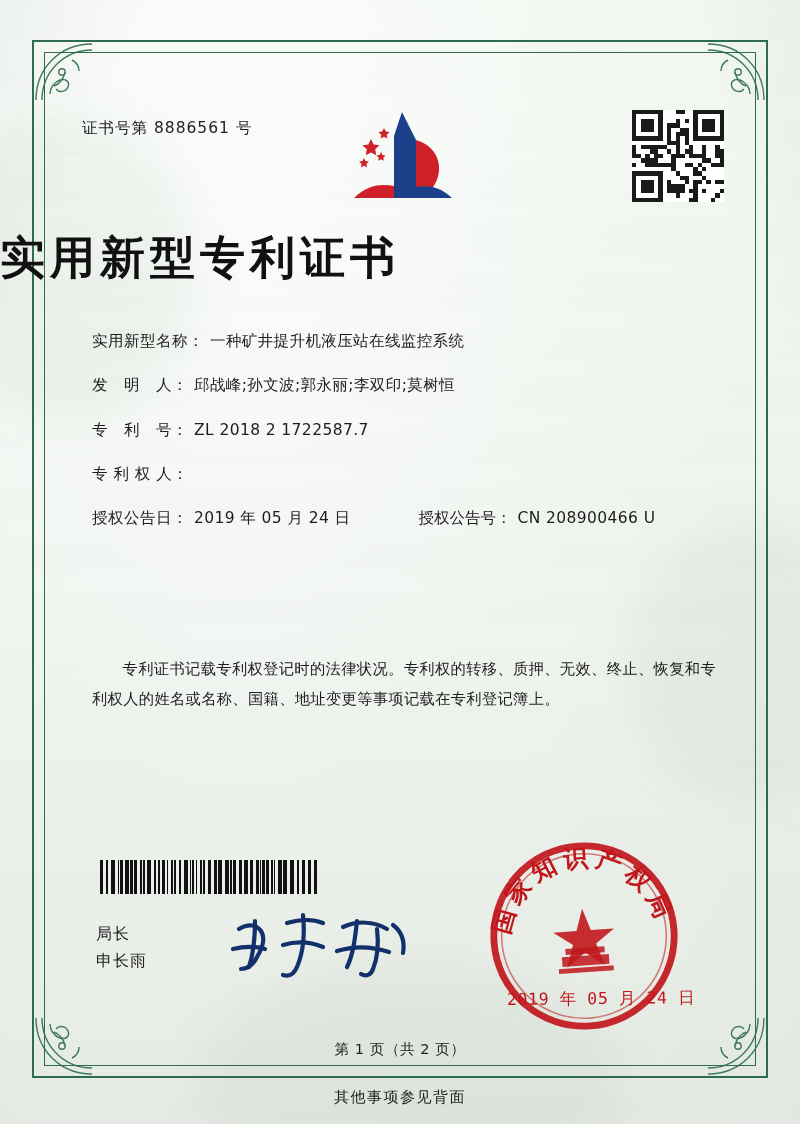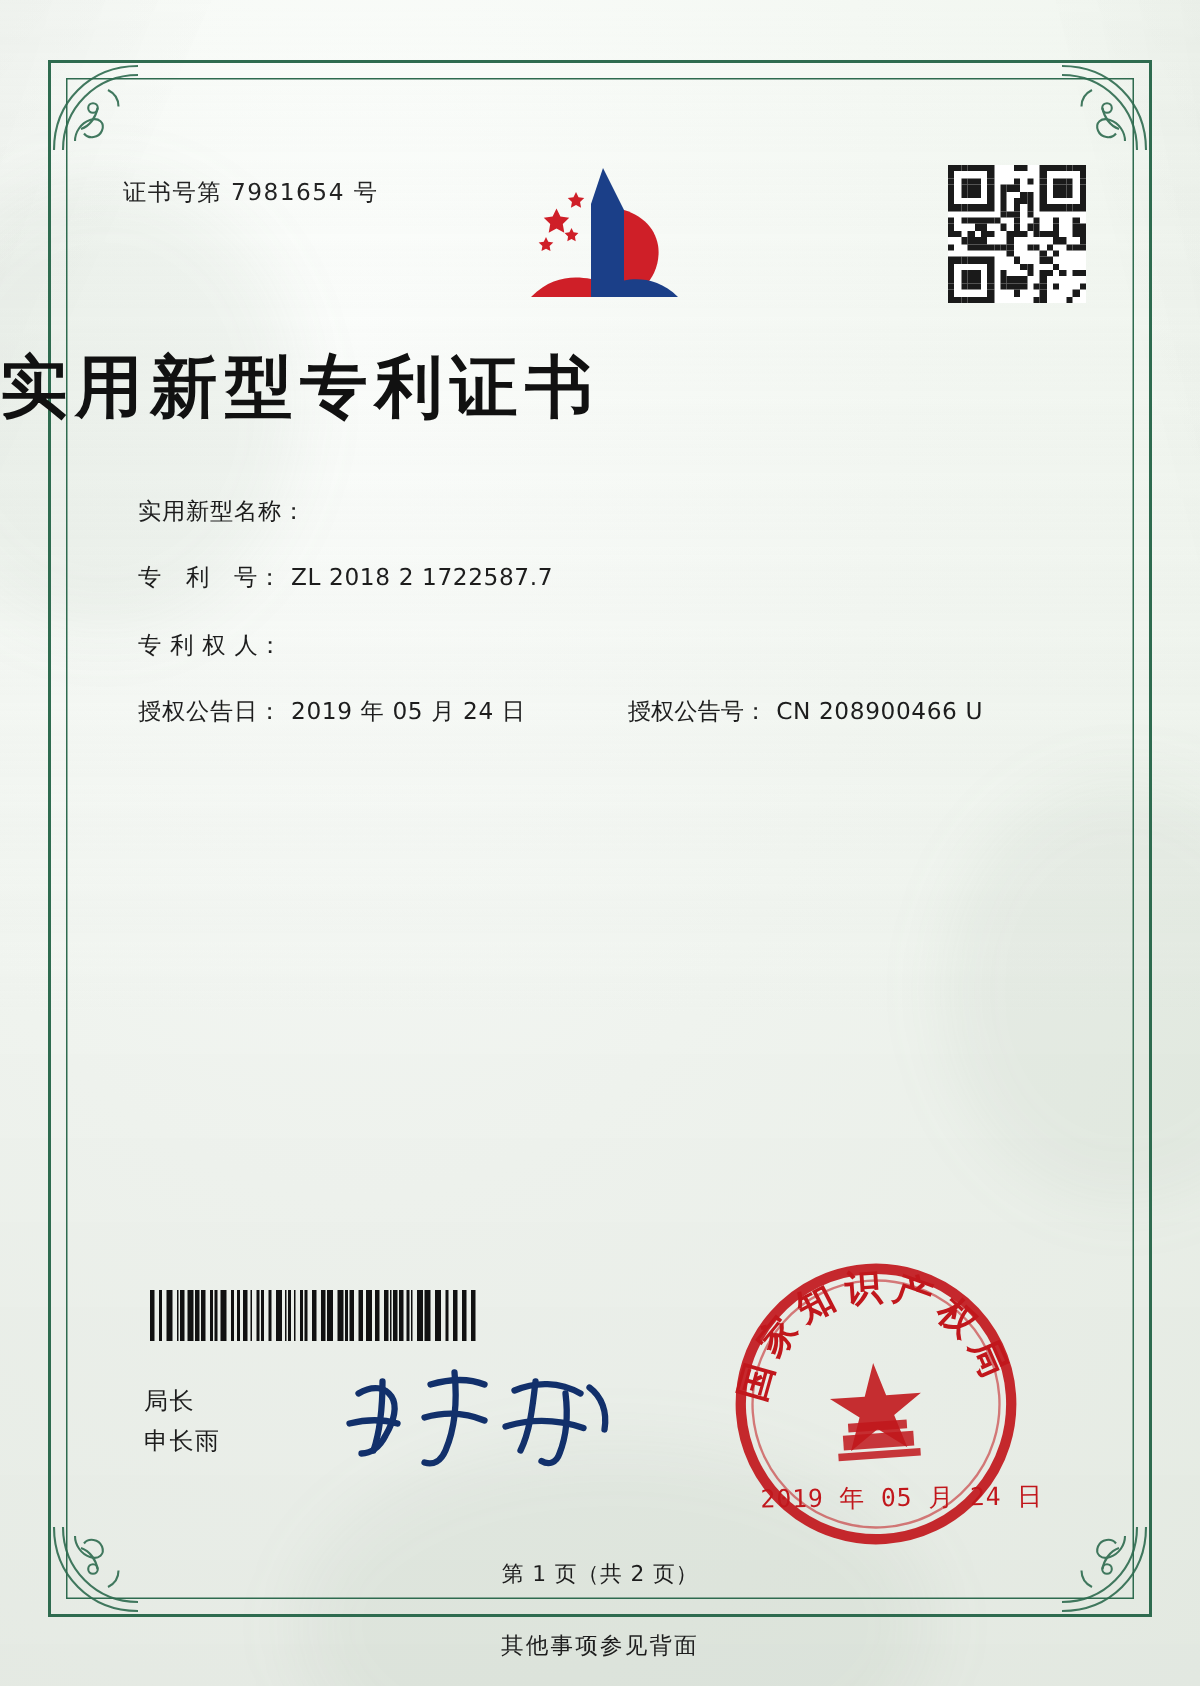--- a/index.html
+++ b/index.html
@@ -284,21 +284,21 @@
     <svg viewBox="0 0 68 68" fill="none" stroke="currentColor" stroke-width="1.4">
       <path d="M6 62 C6 30 30 6 62 6"></path>
       <path d="M12 62 C12 34 34 12 62 12"></path>
       <path d="M20 56 c0 -6 4 -12 10 -14 c6 -2 10 2 8 7 c-2 5 -9 6 -12 2"></path>
       <circle cx="32" cy="34" r="3.2"></circle>
       <path d="M24 48 c6 -2 10 -8 11 -14"></path>
       <path d="M42 22 c4 2 7 6 7 11"></path>
     </svg>
   </div>
 
-  <div class="cert-no">证书号第 7981654 号</div>
+  <div class="cert-no">证书号第 8886561 号</div>
 
   <div class="qr" id="qr">
       <i></i>
       <i></i>
       <i></i>
       <i></i>
       <i></i>
       <i></i>
       <i></i>
       <i style="background: transparent;"></i>
@@ -750,37 +750,43 @@
         <path d="M57 46 l1.4 2.9 3.2 .5 -2.3 2.2 .5 3.2 -2.8 -1.5 -2.8 1.5 .5 -3.2 -2.3 -2.2 3.2 -.5z"></path>
       </g>
     </svg>
   </div>
 
   <div class="main-title">实用新型专利证书</div>
 
   <div class="fields">
     <div class="field">
       <span class="lbl">实用新型名称：</span>
+      <span class="val">一种矿井提升机液压站在线监控系统</span>
+    </div>
+    <div class="field">
+      <span class="lbl">发　明　人：</span>
+      <span class="val">邱战峰;孙文波;郭永丽;李双印;莫树恒</span>
     </div>
     <div class="field">
       <span class="lbl">专　利　号：</span>
       <span class="val">ZL 2018 2 1722587.7</span>
     </div>
     <div class="field">
       <span class="lbl">专 利 权 人：</span>
     </div>
     <div class="field two-col">
       <span class="lbl">授权公告日：</span>
       <span class="val">2019 年 05 月 24 日</span>
       <span class="second">授权公告号：</span>
       <span class="val">CN 208900466 U</span>
     </div>
   </div>
 
   <div class="paras">
+    <p>专利证书记载专利权登记时的法律状况。专利权的转移、质押、无效、终止、恢复和专利权人的姓名或名称、国籍、地址变更等事项记载在专利登记簿上。</p>
   </div>
 
   <div class="barcode" id="barcode">
       <i style="width: 3px;"></i>
       <i style="width: 3px; background: transparent;"></i>
       <i style="width: 2px;"></i>
       <i style="width: 3px; background: transparent;"></i>
       <i style="width: 4px;"></i>
       <i style="width: 3px; background: transparent;"></i>
       <i style="width: 1px;"></i>

